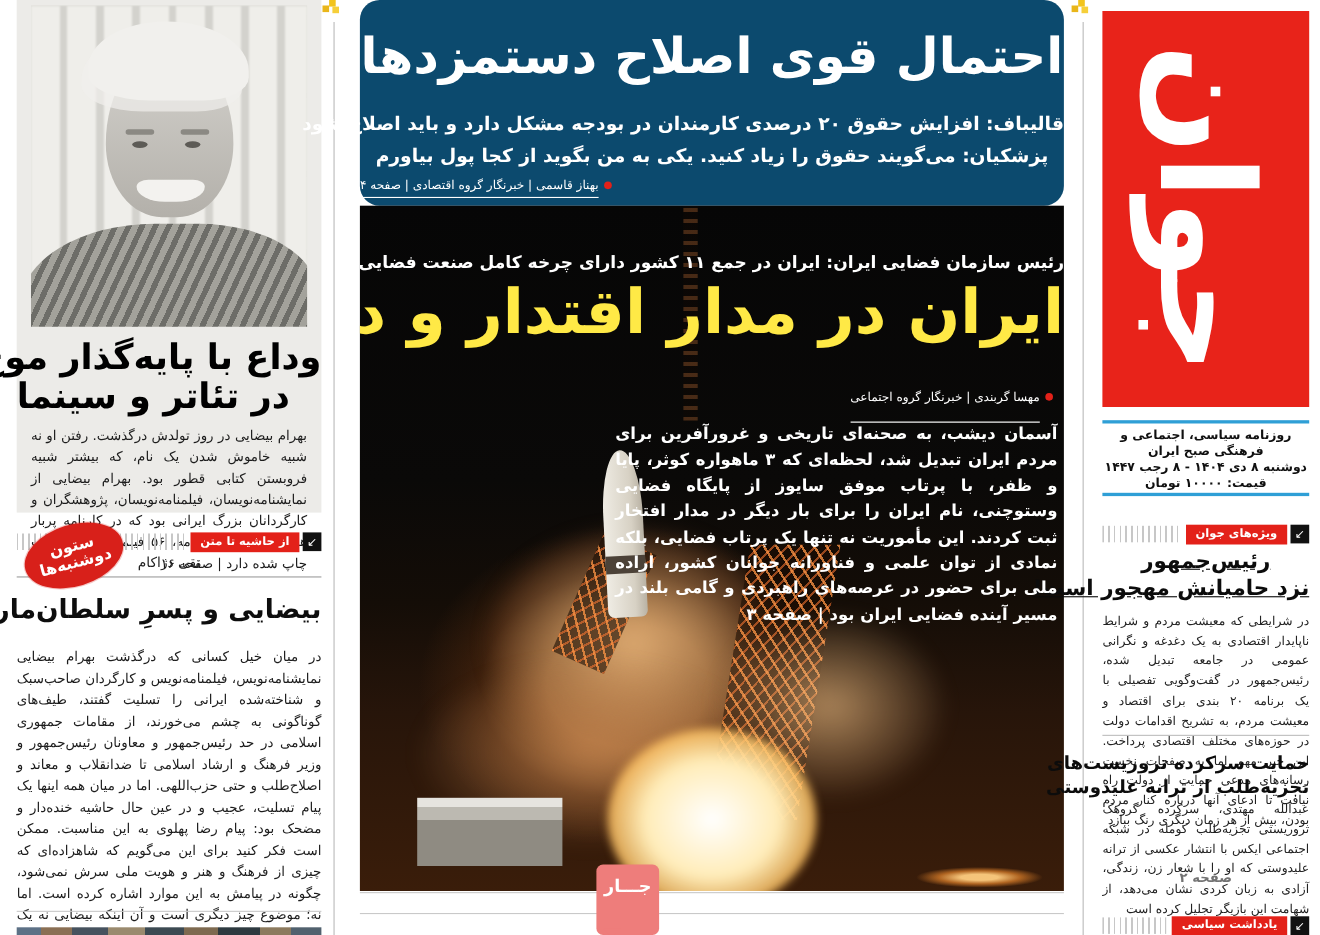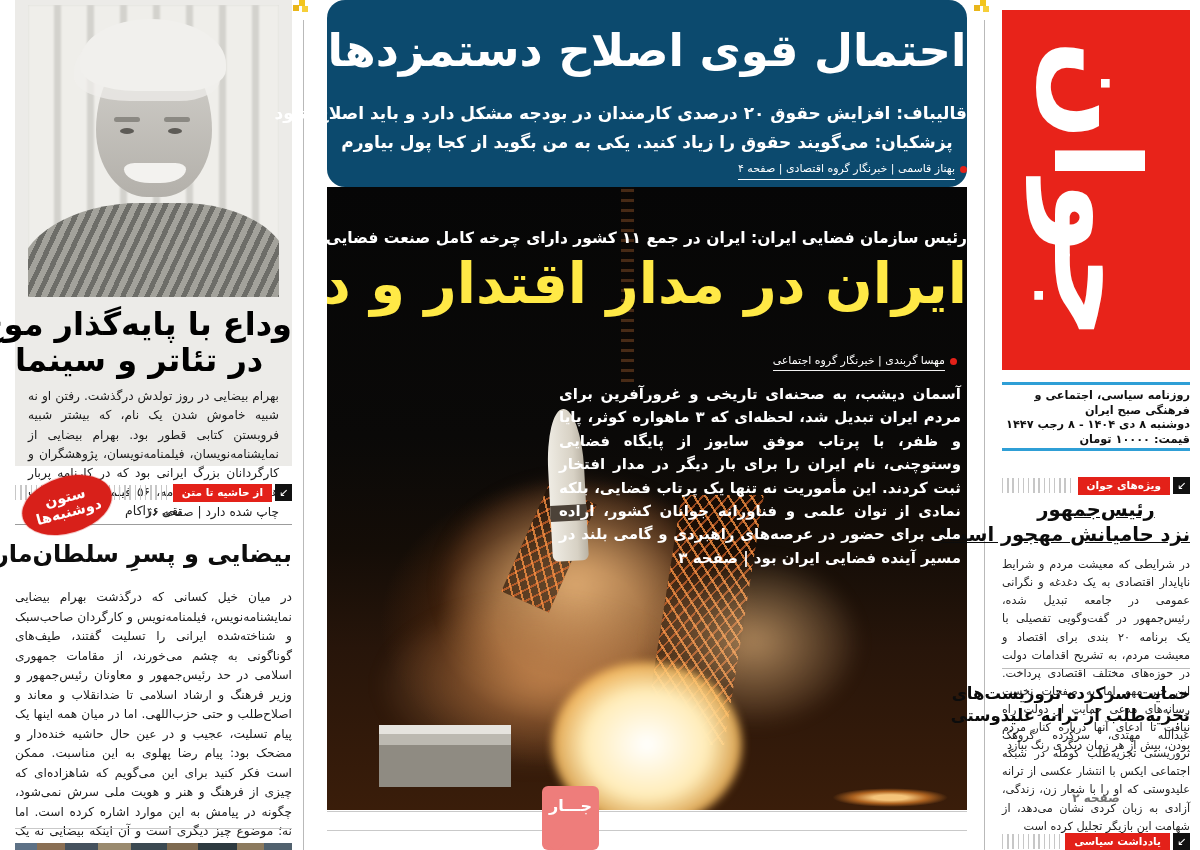--- a/index.html
+++ b/index.html
@@ -64,21 +64,21 @@
   .strip{position:absolute;left:0;right:0;top:843px;height:7px;
      background:linear-gradient(90deg,#5d7186 0 8%,#8a6f54 8% 18%,#46525e 18% 30%,#9a8a6e 30% 42%,
        #3c4a52 42% 55%,#7e6a50 55% 66%,#2e3a40 66% 80%,#8c7a5e 80% 90%,#51616e 90% 100%);}
 
   
   .center{position:absolute;left:327px;top:0;width:640px;height:850px;}
   .black-box{position:absolute;left:0;top:0;width:640px;height:187px;background:#0c4a6e;color:#fff;border-radius:18px;}
   .bb-head{position:absolute;left:0;right:0;top:24px;text-align:center;font-size:45px;font-weight:bold;
      white-space:nowrap;}
   .bb-deck{position:absolute;left:0;right:0;text-align:center;font-size:17px;font-weight:bold;white-space:nowrap;}
-  .bb-byline{position:absolute;left:0;right:0;top:162px;text-align:right;font-size:11px;}
+  .bb-byline{position:absolute;left:0;right:0;top:162px;text-align:left;font-size:11px;}
   .bb-byline span.u{border-bottom:1px solid #fff;padding-bottom:4px;}
 
   .photo{position:absolute;left:0;top:187px;width:640px;height:623px;overflow:hidden;background:
      radial-gradient(closest-side at 46% 102%,#fffdf3 0 16%,rgba(255,242,210,.97) 30%,rgba(255,188,95,.9) 48%,rgba(216,115,30,.6) 66%,rgba(40,20,8,0) 82%),
      radial-gradient(closest-side at 88% 98%,rgba(255,205,128,.95) 0 22%,rgba(255,148,48,.6) 48%,rgba(0,0,0,0) 75%),
      radial-gradient(closest-side at 38% 70%,rgba(255,172,92,.45) 0 30%,rgba(120,60,20,.3) 55%,transparent 78%),
      linear-gradient(#060606 0%,#0a0908 40%,#140d07 58%,#27150a 74%,#3a1d0a 100%);}
   .tower-top{position:absolute;left:46%;top:0;width:13px;height:195px;opacity:.75;
      background:repeating-linear-gradient(0deg,rgba(150,85,40,.6) 0 3px,rgba(15,8,4,.7) 3px 10px);}
   .gantry{position:absolute;background:
@@ -100,38 +100,38 @@
       background:linear-gradient(90deg,#efece4,#d7d1c4 70%,#b9b2a4);
       border-radius:50% 50% 6px 6px/60px 60px 6px 6px;}
   .rocket i{position:absolute;left:0;right:0;top:96px;height:16px;background:#4c4238;display:block;}
   .building{position:absolute;left:52px;top:538px;width:132px;height:62px;
       background:linear-gradient(#e6e4df 0 14%,#bcb9b1 14% 32%,#8f8b82 32% 100%);}
   .ph-kicker{position:absolute;left:0;right:0;top:42px;text-align:center;color:#fff;
       font-size:15.5px;font-weight:bold;z-index:4;white-space:nowrap;}
   .ph-head{position:absolute;left:0;right:0;top:64px;text-align:center;color:#ffe946;
       font-size:56px;font-weight:bold;z-index:4;white-space:nowrap;}
   .ph-byline{position:absolute;right:10px;top:167px;color:#fff;font-size:11px;z-index:4;}
-  .ph-byline span.u{border-bottom:1px solid rgba(255,255,255,.95);padding-bottom:3px;}
+  .ph-byline span.u{border-bottom:1px solid rgba(255,255,255,.95);padding-bottom:16px;}
   .ph-body{position:absolute;right:6px;top:196px;width:402px;color:#fff;font-size:15px;font-weight:bold;
       line-height:1.56;text-align:justify;z-index:4;}
 
   .hline{position:absolute;height:1px;background:#c9c9c9;}
   .bubble{position:absolute;left:542px;top:786px;width:57px;height:64px;background:#ee7d7b;
       border-radius:6px;z-index:6;text-align:center;}
   .bubble span{color:#fff;font-size:16px;font-weight:bold;line-height:40px;}
   .bubble:after{content:"";position:absolute;left:6px;bottom:-10px;border:8px solid transparent;
       border-top-color:#ee7d7b;}
 
   
   .right-rail{position:absolute;left:1002px;top:0;width:188px;height:850px;}
   .logo-box{position:absolute;left:0;top:10px;width:188px;height:360px;background:#e8231a;overflow:hidden;}
   .logo-text{position:absolute;top:50%;left:50%;width:340px;transform:translate(-50%,-50%) rotate(90deg);
       text-align:center;color:#fff;font-size:118px;font-weight:bold;letter-spacing:-4px;}
   .blue-rule{position:absolute;left:0;right:0;height:3px;background:#2f9fd6;}
-  .paper-info{position:absolute;left:0;right:0;top:389px;text-align:right;color:#101010;
+  .paper-info{position:absolute;left:0;right:0;top:389px;text-align:center;color:#101010;
       font-size:11.3px;font-weight:bold;line-height:14.5px;}
   .rr-h1{position:absolute;left:0;right:0;top:497px;text-align:center;color:#0c0c0c;
       font-size:19.5px;font-weight:bold;line-height:25px;white-space:nowrap;text-decoration:underline;}
   .rr-body{position:absolute;left:0;right:0;font-size:11.2px;line-height:1.62;color:#222;text-align:justify;}
   .rr-h2{position:absolute;left:0;right:0;top:683px;text-align:center;color:#0c0c0c;
       font-size:16.5px;font-weight:bold;line-height:22px;white-space:nowrap;}
   .page-ref{position:absolute;left:0;right:0;top:791px;text-align:center;font-size:12px;font-weight:bold;color:#737373;}
 </style>
 </head>
 <body>

